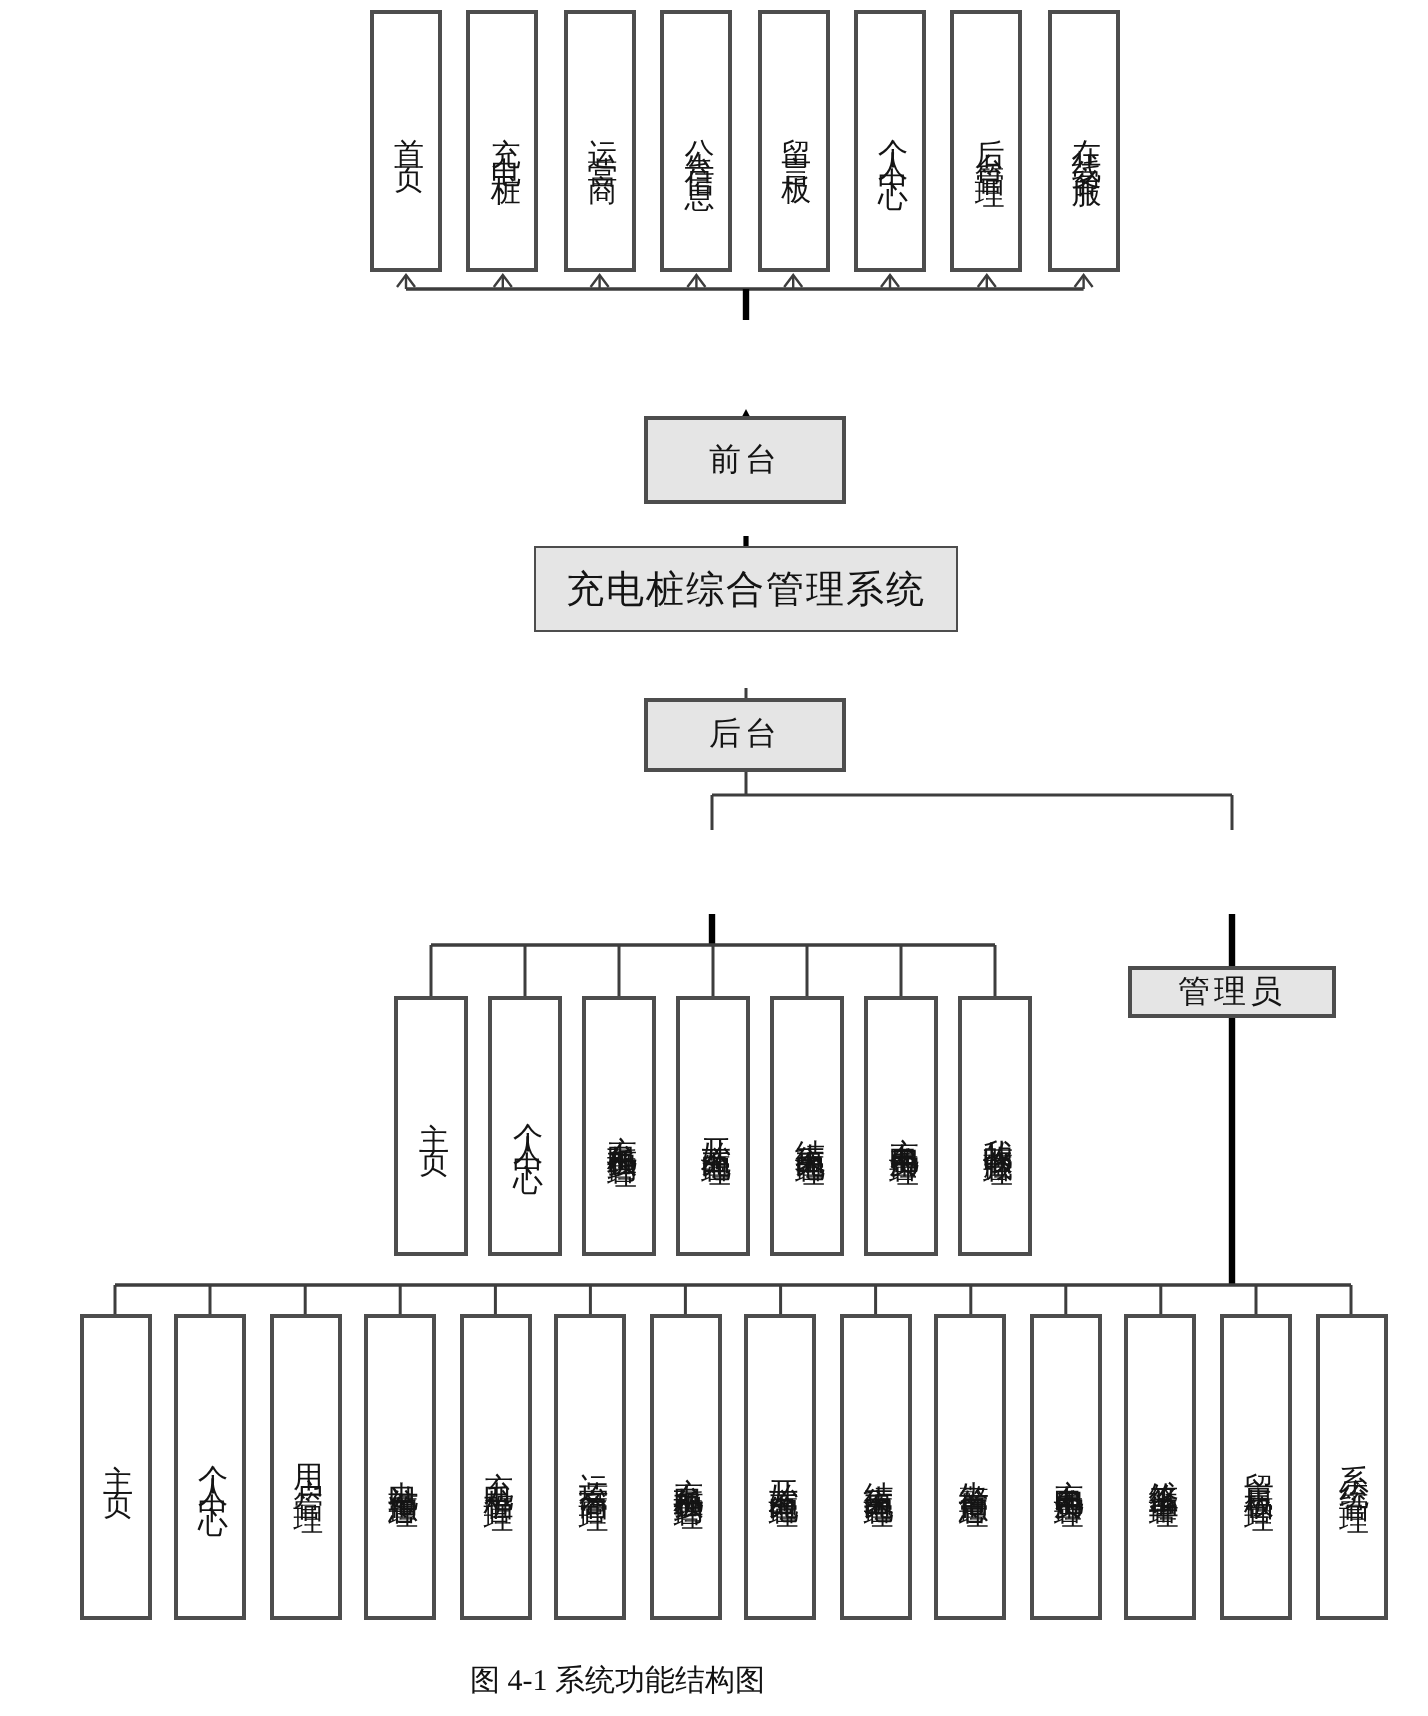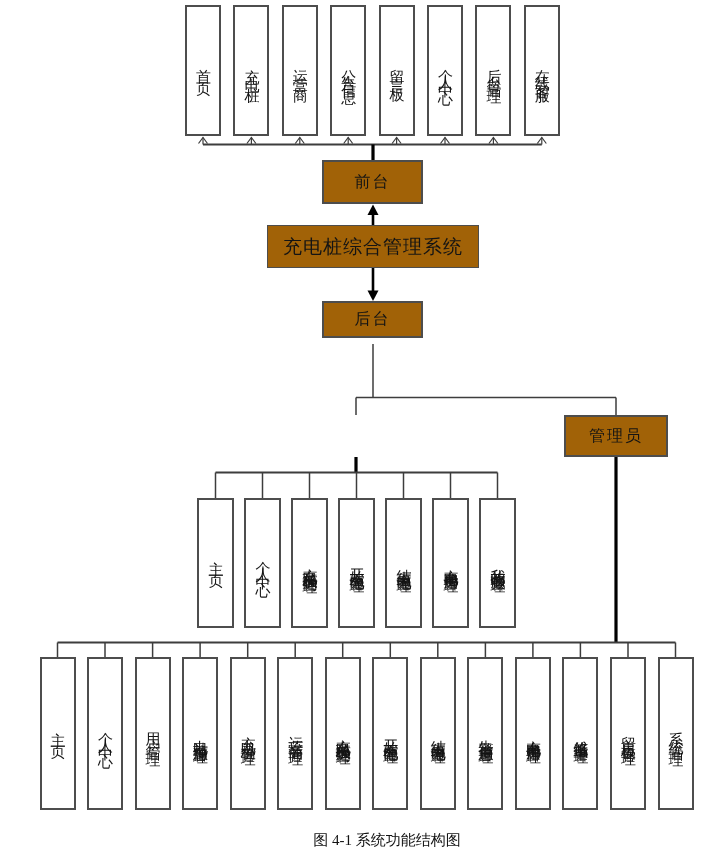--- a/index.html
+++ b/index.html
@@ -23,28 +23,28 @@
     writing-mode:vertical-rl;
     text-orientation:upright;
     font-size:15px;line-height:1;
     color:#141414;
     white-space:nowrap;
   }
   .hbox{
     position:absolute;
     box-sizing:border-box;
     border:2px solid #4d4d4d;
-    background:#a16207;
+    background:#e5e5e5;
     display:flex;align-items:center;justify-content:center;
-    font-size:16px;letter-spacing:2px;color:#141414;
+    font-size:16px;letter-spacing:2px;color:#141414;margin-top:48px;
   }
   .hbox.rootbox{font-size:19px;letter-spacing:1px;border-width:1.6px;text-align:right;}
   .caption{
     position:absolute;left:235px;top:831px;width:304px;
-    text-align:center;font-size:15px;color:#111;
+    font-size:15px;color:#111;
     font-family:"Liberation Serif","DejaVu Serif",serif;
   }
 </style>
 </head>
 <body>
 
 <div id="canvas">
 
   <svg id="wires" viewBox="0 0 714 858" xmlns="http://www.w3.org/2000/svg">
 
@@ -148,21 +148,21 @@
   <div class="hbox" style="left:322px;top:160px;width:101px;height:44px">
     <span>前台</span>
     </div>
   <div class="hbox rootbox" style="left:267px;top:225px;width:212px;height:43px">
     <span>充电桩综合管理系统</span>
     </div>
   <div class="hbox" style="left:322px;top:301px;width:101px;height:37px">
     <span>后台</span>
     </div>
 
-  <div class="hbox" style="left:564px;top:415px;width:104px;height:42px">
+  <div class="hbox" style="left:564px;top:435px;width:104px;height:26px">
     <span>管理员</span>
     </div>
 
   <div class="vbox" style="left:197px;top:498px;width:37px;height:130px">
     <span class="vlabel" style="letter-spacing: 14px;">主页</span>
     </div>
   <div class="vbox" style="left:244px;top:498px;width:37px;height:130px">
     <span class="vlabel" style="letter-spacing: 7px;">个人中心</span>
     </div>
   <div class="vbox" style="left:291px;top:498px;width:37px;height:130px">

